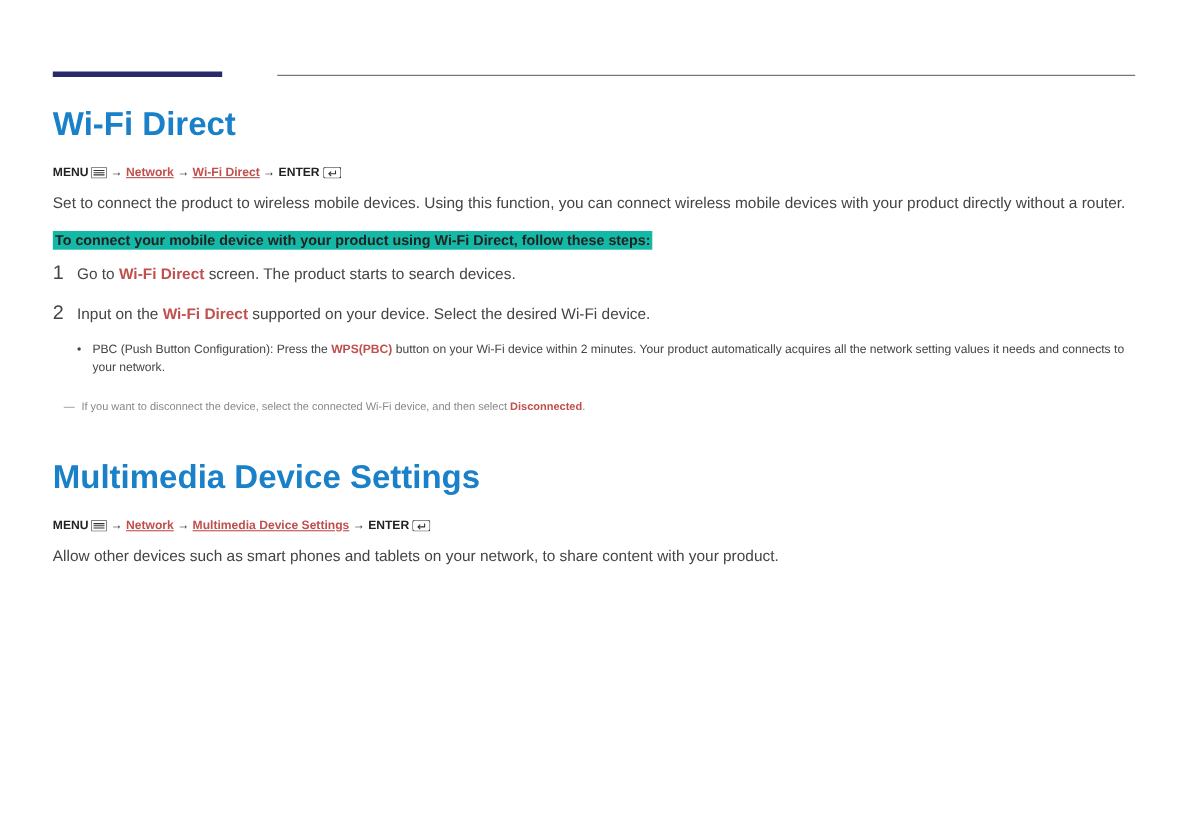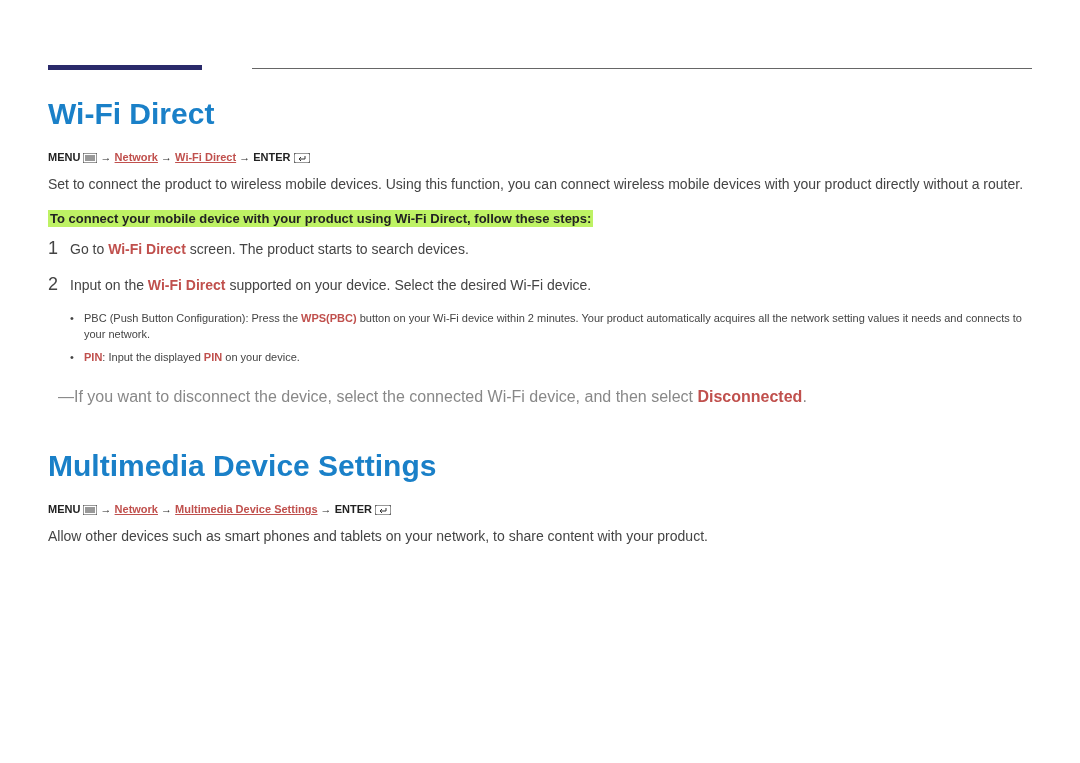--- a/index.html
+++ b/index.html
@@ -75,21 +75,21 @@
     margin-bottom: 16px;
     line-height: 1.4;
   }
   .hl {
     font-size: 13px;
     font-weight: 700;
     color: #222;
     margin-bottom: 12px;
   }
   .hl span.bg {
-    background: #bef264;
+    background: #14b8a6;
     padding: 1px 2px;
   }
   .step {
     display: flex;
     align-items: baseline;
     margin-bottom: 14px;
   }
   .step-num {
     font-size: 18px;
     color: #444;
@@ -117,21 +117,21 @@
     margin-bottom: 6px;
   }
   ul.sub li::before {
     content: "•";
     position: absolute;
     left: 0;
     top: 0;
   }
   ul.sub li .r { color: #c0504d; font-weight: 700; }
   .dash-note {
-    font-size: 16px;
+    font-size: 10px;
     color: #888;
     margin-left: 10px;
     position: relative;
     padding-left: 16px;
     line-height: 1.5;
   }
   .dash-note::before {
     content: "―";
     position: absolute;
     left: 0;
@@ -194,23 +194,20 @@
         <div class="step-num">2</div>
         <div class="step-text">
           <span>Input on the </span><span class="r">Wi-Fi Direct</span><span> supported on your device. Select the desired Wi-Fi device.</span>
         </div>
       </div>
 
       <ul class="sub">
         <li>
           <span>PBC (Push Button Configuration): Press the </span><span class="r">WPS(PBC)</span><span> button on your Wi-Fi device within 2 minutes. Your product automatically acquires all the network setting values it needs and connects to your network.</span>
         </li>
-        <li>
-          <span class="r">PIN</span><span>: Input the displayed </span><span class="r">PIN</span><span> on your device.</span>
-        </li>
       </ul>
 
       <div class="dash-note">
         <span>If you want to disconnect the device, select the connected Wi-Fi device, and then select </span><span class="r">Disconnected</span><span>.</span>
       </div>
 
       <h1 class="section mt">Multimedia Device Settings</h1>
 
       <div class="breadcrumb">
         <span class="b">MENU</span>

